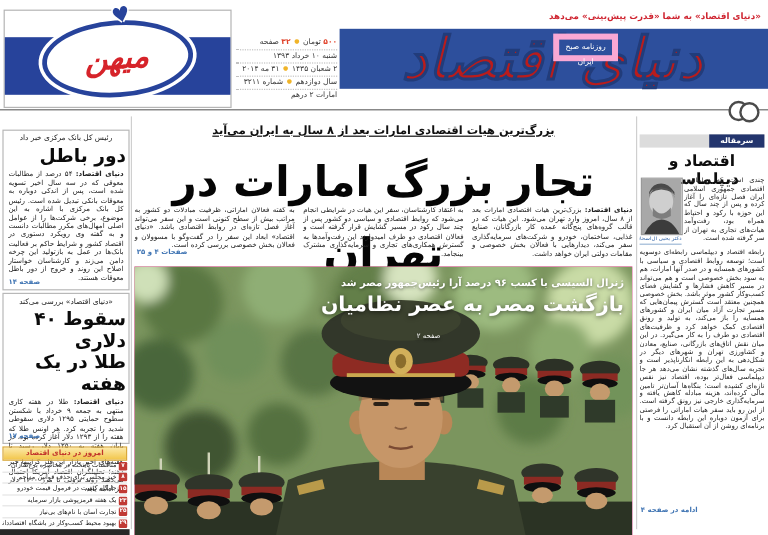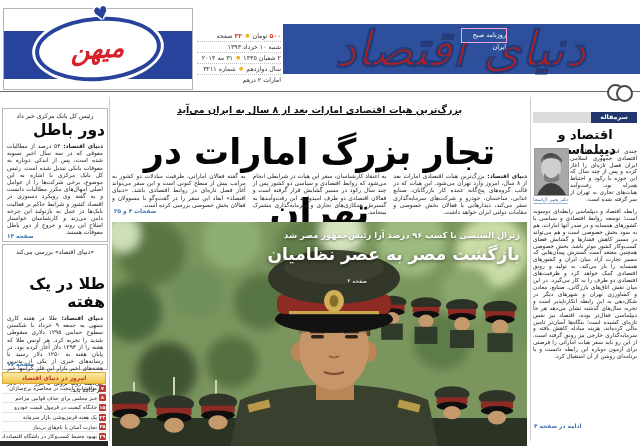--- a/index.html
+++ b/index.html
@@ -22,22 +22,22 @@
                 padding:1px 0 2px;border-bottom:1px dotted #c2c2c2;white-space:nowrap;}
   .pubinfo .row:last-child{border-bottom:none;}
   .rednum{color:#e0432b;font-weight:bold;}
   .ydot{color:#f0b429;font-size:5px;vertical-align:1px;padding:0 1px;}
   .mast-band{left:283px;top:24px;width:357px;height:50px;background:#2d4f9c;}
   .mast-title{left:283px;top:10px;width:355px;height:86px;color:#b91c1c;font-size:49px;
               font-weight:bold;font-style:italic;text-align:center;line-height:80px;
               -webkit-text-stroke:1px #213c7b;letter-spacing:-2px;overflow:visible;}
   .slogan{top:9px;right:6px;width:240px;font-size:7.3px;color:#cf2430;text-align:right;
           direction:rtl;font-weight:bold;}
-  .daily-box{left:461px;top:28px;width:44px;height:13px;background:#2d4f9c;border:1px solid #f9a8d4;
-             color:#fff;font-size:6.4px;line-height:12px;z-index:3;}
+  .daily-box{left:461px;top:28px;width:44px;height:13px;background:#2d4f9c;border:5px solid #f9a8d4;
+             color:#fff;font-size:6.4px;line-height:12px;text-align:center;z-index:3;}
   .toprule{left:0;top:91px;width:640px;height:1px;background:#6b6b6b;}
   .orn{right:3px;top:84px;width:30px;height:17px;z-index:2;}
   .orn i{position:absolute;width:13px;height:13px;border:2px solid #4a4a4a;border-radius:50%;
          background:#fff;display:block;}
   .orn i:first-child{left:0;top:0;} .orn i:last-child{left:9px;top:1px;}
   
   .vline{width:1px;background:#cfcfcf;top:97px;height:344px;}
   
   .sbox{left:2px;width:104px;border:1px solid #b8b8b8;background:#fff;}
   .sbox .kick{font-size:6.2px;text-align:center;color:#222;padding:3px 2px 1px;white-space:nowrap;overflow:hidden;}
@@ -109,20 +109,21 @@
     </div>
     <div class="row">
       <span>سال دوازدهم</span>
       <span class="ydot">●</span>
       <span>شماره ۳۲۱۱</span>
     </div>
     <div class="row">امارات ۲ درهم</div>
   </div>
 
   <div class="abs mast-band"></div>
+  <div class="abs slogan">«دنیای اقتصاد» به شما «قدرت پیش‌بینی» می‌دهد</div>
   <div class="abs daily-box">روزنامه صبح ایران</div>
   <div class="abs mast-title">دنیای اقتصاد</div>
   <div class="abs toprule"></div>
   <span class="abs orn">
       <i></i>
       <i></i>
     </span>
 
   <div class="abs vline" style="left:109px;"></div>
   <div class="abs vline" style="left:530px;"></div>
@@ -132,21 +133,21 @@
     <h2><span>دور باطل</span><br></h2>
     <div class="body">
       <span class="lead-label">دنیای اقتصاد:</span>
       <span>۵۴ درصد از مطالبات معوقی که در سه سال اخیر تسویه شده است، پس از اندکی دوباره به معوقات بانکی تبدیل شده است. رئیس کل بانک مرکزی با اشاره به این موضوع، برخی شرکت‌ها را از عوامل اصلی امهال‌های مکرر مطالبات دانست و به گفته وی رویکرد دستوری در اقتصاد کشور و شرایط حاکم بر فعالیت بانک‌ها در عمل به بازتولید این چرخه دامن می‌زند و کارشناسان خواستار اصلاح این روند و خروج از دور باطل معوقات هستند.</span>
     </div>
     <span class="tag">صفحه ۱۴</span>
   </div>
 
   <div class="abs sbox" style="top:244px;height:124px;">
     <div class="kick">«دنیای اقتصاد» بررسی می‌کند</div>
-    <h2><br><span>طلا در یک هفته</span></h2>
+    <h2><span>سقوط ۴۰ دلاری</span><br><span>طلا در یک هفته</span></h2>
     <div class="body">
       <span class="lead-label">دنیای اقتصاد:</span>
       <span>طلا در هفته کاری منتهی به جمعه ۹ خرداد با شکستن سطوح حمایتی ۱۲۹۵ دلاری سقوطی شدید را تجربه کرد. هر اونس طلا که هفته را از ۱۲۹۳ دلار آغاز کرده بود، در پایان هفته به ۱۲۵۰ دلار رسید تا رسانه‌های خبری از یکی از بدترین هفته‌های اخیر بازار این فلز گرانبها خبر دهند؛ تحلیلگران اقتصاد آمریکا احتمال می‌دهند روند نزولی تا مرز ۱۲۰۰ دلار نیز ادامه یابد.</span>
     </div>
     <span class="tag">صفحه ۱۷</span>
   </div>
 
   <div class="abs today">
     <div class="bar">امروز در دنیای اقتصاد</div>
     <div>

